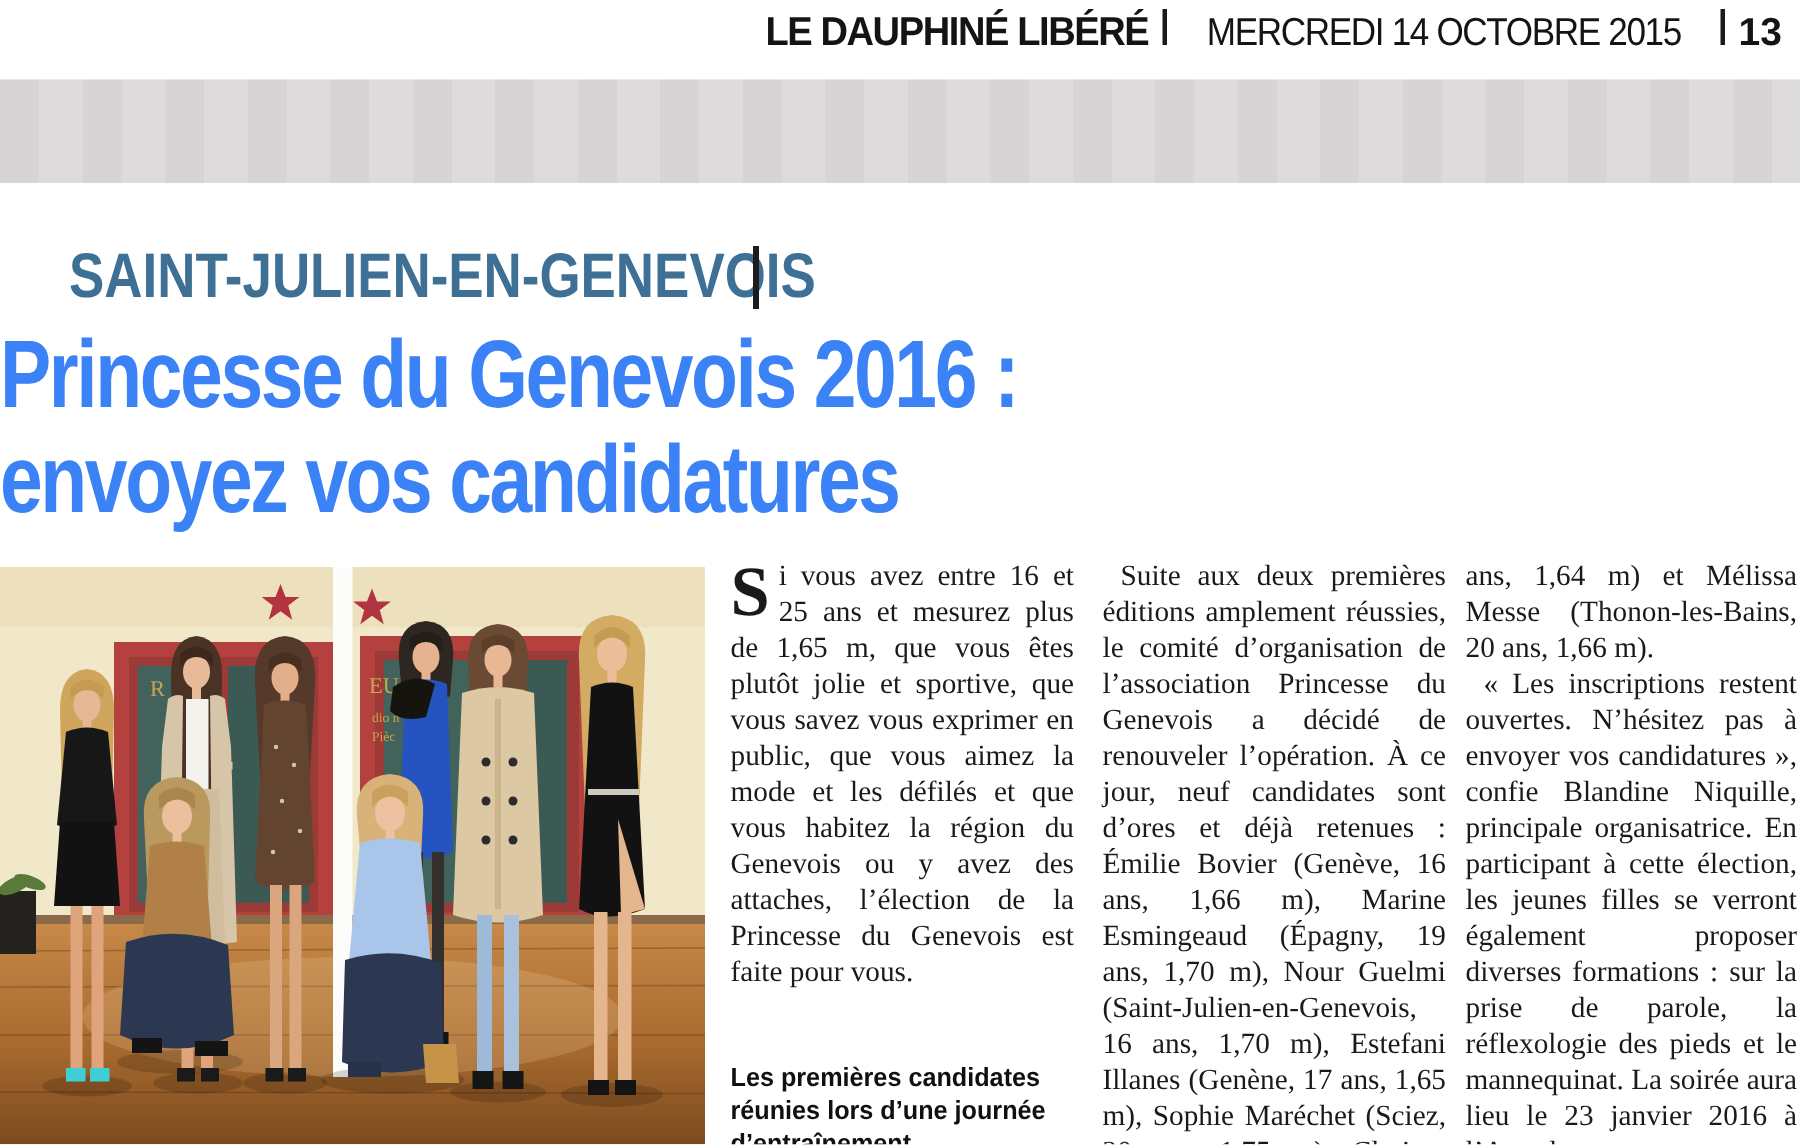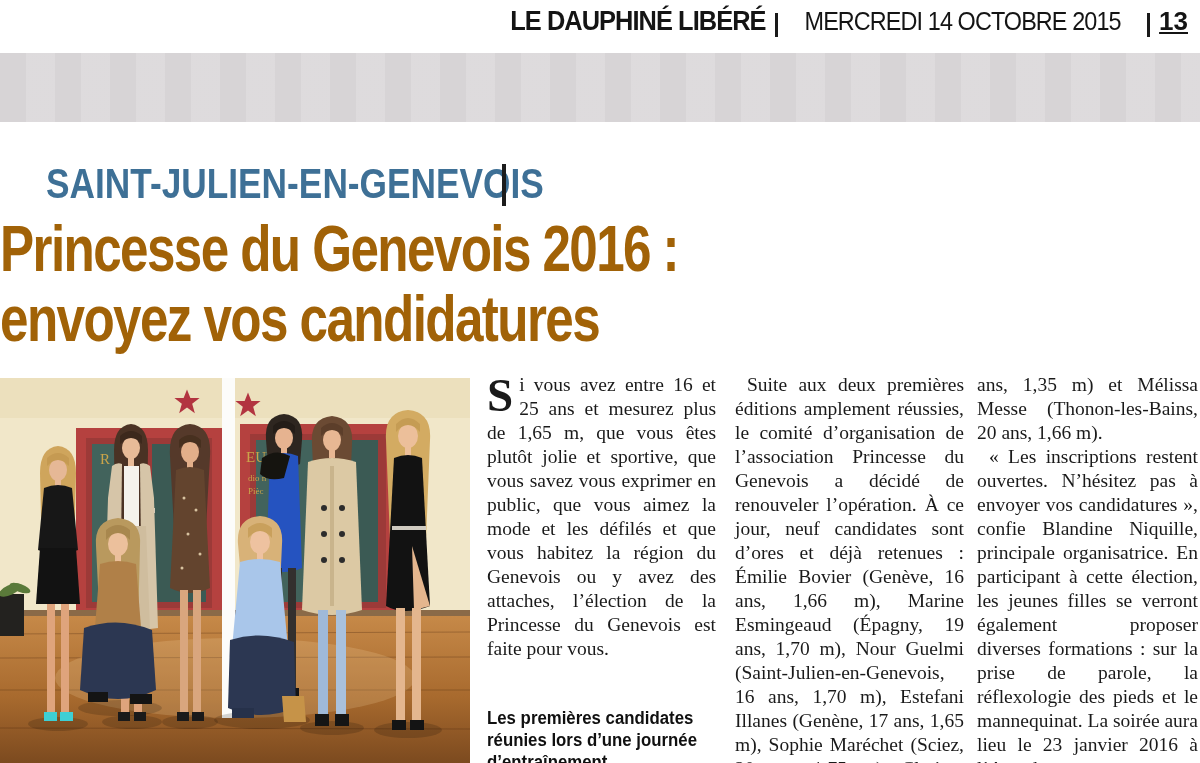--- a/index.html
+++ b/index.html
@@ -6,45 +6,45 @@
   html,body { background:#ffffff; }
   .page {
     position:relative; width:1200px; height:763px;
     background:#ffffff; overflow:hidden;
     font-family:"Liberation Sans", sans-serif;
   }
 
   
   .masthead {
     position:absolute; top:6px; right:12px;
-    display:flex; align-items:flex-end; gap:9px;
+    display:flex; align-items:flex-start; gap:9px;
     color:#141414; white-space:nowrap;
   }
   .masthead .paper { font-size:27px; font-weight:bold; letter-spacing:-1px; transform:scaleX(.94); transform-origin:right; }
   .masthead .sep { width:3px; height:24px; background:#1a1a1a; }
   .masthead .date { font-size:26px; font-weight:normal; letter-spacing:-1px; transform:scaleX(.9); transform-origin:center; }
-  .masthead .pageno { font-size:26px; font-weight:bold;text-decoration:underline; }
+  .masthead .pageno { font-size:26px; font-weight:bold; }
 
   
   .gray-band {
     position:absolute; top:53px; left:0; width:1200px; height:69px;
     background:#dcd9db;
     background-image:repeating-linear-gradient(90deg, rgba(0,0,0,.025) 0 26px, rgba(255,255,255,.05) 26px 55px);
   }
 
   
   .section-row { position:absolute; top:160px; left:2px; height:48px;margin-left:44px; }
   .section-title {
     display:inline-block; font-size:42px; font-weight:bold; color:#3e7096;
     letter-spacing:0; transform:scaleX(.84); transform-origin:left; white-space:nowrap;
   }
   .section-bar { position:absolute; left:456px; top:4px; width:4px; height:42px; background:#1c1c1c; }
 
   
-  .headline { position:absolute; top:214px; left:0; color:#a16207; }
+  .headline { position:absolute; top:214px; left:0; color:#3b82f6; }
   .headline .hl-line {
     font-size:64px; line-height:70px; font-weight:bold; letter-spacing:-2px;
     white-space:nowrap; transform:scaleX(.8); transform-origin:top left;
   }
 
   
   .photo { position:absolute; top:378px; left:0; width:470px; height:385px; }
 
   
   .caption {
@@ -279,18 +279,18 @@
 
   <div class="col col-1">
     <p><span class="dropcap">S</span><span>i vous avez entre 16 et 25 ans et mesurez plus de 1,65 m, que vous êtes plutôt jolie et sportive, que vous savez vous exprimer en public, que vous aimez la mode et les défilés et que vous habitez la région du Genevois ou y avez des attaches, l’élection de la Princesse du Genevois est faite pour vous.</span></p>
   </div>
 
   <div class="col col-2">
     <p class="indent">Suite aux deux premières éditions amplement réussies, le comité d’organisation de l’association Princesse du Genevois a décidé de renouveler l’opération. À ce jour, neuf candidates sont d’ores et déjà retenues : Émilie Bovier (Genève, 16 ans, 1,66 m), Marine Esmingeaud (Épagny, 19 ans, 1,70 m), Nour Guelmi (Saint-Julien-en-Genevois, 16 ans, 1,70 m), Estefani Illanes (Genène, 17 ans, 1,65 m), Sophie Maréchet (Sciez, 20 ans, 1,75 m), Clarisse Messe (Thonon-les-Bains, 16 ans, 1,70 m), Kelly Speek (Vich, 23 ans, 1,69 m), Valentine Tourade (Collonges-sous-Salève, 17</p>
   </div>
 
   <div class="col col-3">
-    <p>ans, 1,35 m) et Mélissa Messe (Thonon-les-Bains, 20 ans, 1,66 m).</p>
+    <p>ans, 1,64 m) et Mélissa Messe (Thonon-les-Bains, 20 ans, 1,66 m).</p>
     <p class="indent">« Les inscriptions restent ouvertes. N’hésitez pas à envoyer vos candidatures », confie Blandine Niquille, principale organisatrice. En participant à cette élection, les jeunes filles se verront également proposer diverses formations : sur la prise de parole, la réflexologie des pieds et le mannequinat. La soirée aura lieu le 23 janvier 2016 à l’Arande.</p>
 
   </div>
 
 </div>
 
 </body></html>

